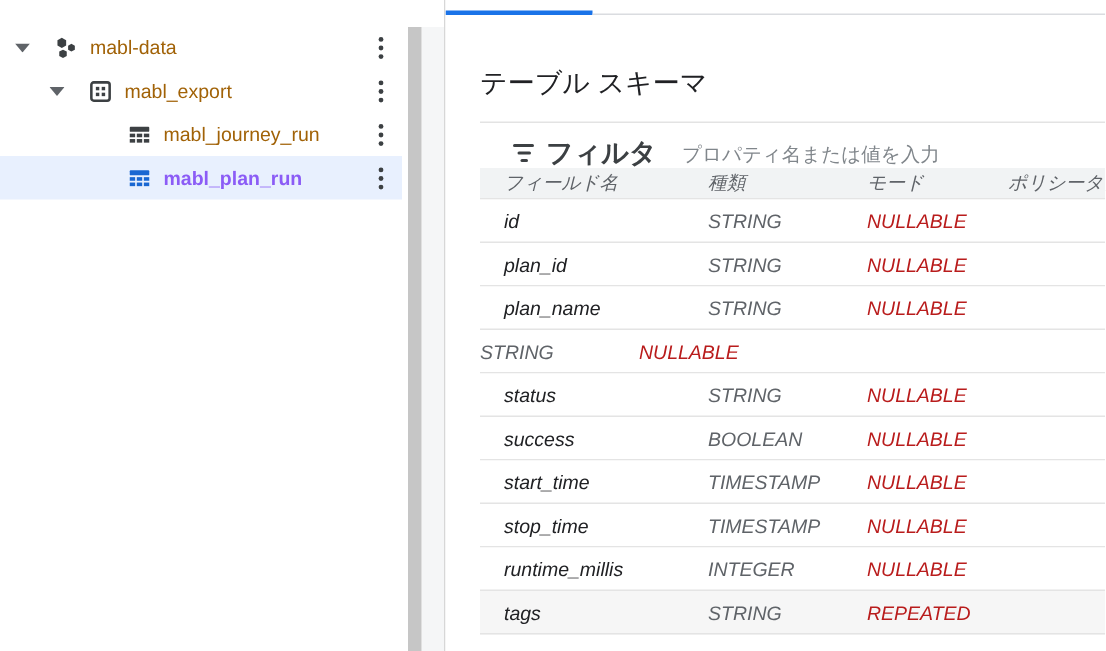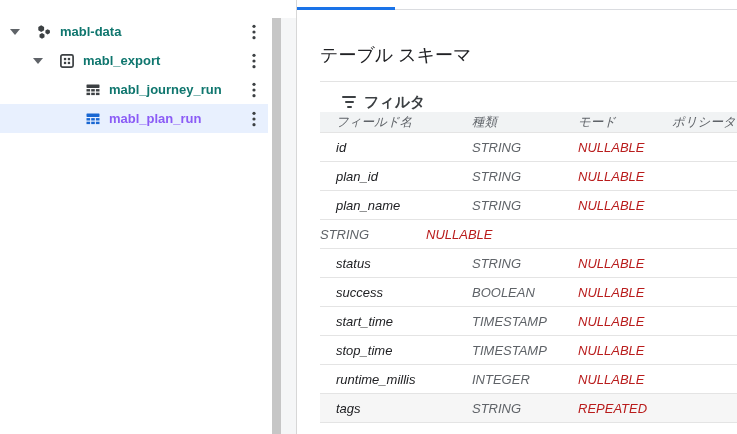--- a/index.html
+++ b/index.html
@@ -11,21 +11,21 @@
   
   .sidebar{position:absolute;left:0;top:0;width:268px;height:434px;background:#fff;}
   .tree{position:absolute;top:17px;left:0;right:0;}
   .tree-row{position:relative;height:29px;display:flex;align-items:center;cursor:pointer;}
   .tree-row.selected{background:#e8f0fe;}
   .tree-row.lvl0{padding-left:10px;}
   .tree-row.lvl1{padding-left:33px;}
   .tree-row.lvl2{padding-left:84px;}
   .arrow{width:14px;height:14px;display:flex;align-items:center;justify-content:flex-start;margin-right:11px;flex:0 0 auto;}
   .node-icon{width:17px;height:17px;display:flex;align-items:center;justify-content:center;margin-right:8px;flex:0 0 auto;}
-  .tree-label{font-size:13px;color:#0f766e;white-space:nowrap;font-weight:bold;}
+  .tree-label{font-size:13px;color:#a16207;white-space:nowrap;}
   .tree-row.selected .tree-label{color:#8b5cf6;font-weight:bold;}
   .node-icon svg .ink{fill:#3c4043;}
   .node-icon svg .ink-stroke{stroke:#3c4043;}
   .tree-row.selected .node-icon svg .ink{fill:#1967d2;}
   .kebab{position:absolute;right:6px;top:50%;transform:translateY(-50%);width:16px;height:18px;display:flex;align-items:center;justify-content:center;cursor:pointer;}
   
   .side-strip{position:absolute;left:281px;top:18px;width:15px;height:416px;background:#f5f6f7;}
   .scroll-thumb{position:absolute;left:272px;top:18px;width:9px;height:416px;background:#c6c6c6;}
   .divider-v{position:absolute;left:296px;top:0;width:1px;height:434px;background:#d7d7d7;}
   
@@ -33,21 +33,21 @@
   .tab-underline{position:absolute;left:0;top:7px;width:98px;height:3px;background:#1a73e8;}
   .tabbar-line{position:absolute;left:98px;top:9px;width:342px;height:1px;background:#dadce0;}
   .page-title{position:absolute;left:23px;top:31px;font-size:18px;font-weight:400;color:#202124;white-space:nowrap;}
   .title-divider{position:absolute;left:23px;top:81px;width:417px;height:1px;background:#e3e3e3;}
   .filter-row{position:absolute;left:23px;top:88px;right:0;height:28px;display:flex;align-items:center;}
   .filter-icon{width:14px;height:12px;margin-left:22px;margin-right:8px;display:flex;flex-direction:column;justify-content:space-between;flex:0 0 auto;}
   .filter-icon i{display:block;height:2px;background:#3c4043;border-radius:1px;margin:0 auto;}
   .filter-icon i:nth-child(1){width:14px;}
   .filter-icon i:nth-child(2){width:9px;}
   .filter-icon i:nth-child(3){width:5px;}
-  .filter-label{font-size:15px;font-weight:bold;color:#3c4043;margin-right:17px;white-space:nowrap;}
+  .filter-label{font-size:18px;font-weight:bold;color:#3c4043;margin-right:17px;white-space:nowrap;}
   .filter-input{border:none;outline:none;font-family:inherit;font-size:13px;color:#202124;flex:1;background:transparent;padding:0;}
   .filter-input::placeholder{color:#80868b;opacity:1;}
   
   .schema-table{position:absolute;left:23px;top:112px;width:417px;font-style:italic;}
   .sch-row{display:flex;align-items:center;height:28px;border-bottom:1px solid #e4e4e4;background:#fff;}
   .sch-row.head{height:20px;background:#f1f3f4;border-bottom:1px solid #e4e4e4;}
   .sch-row.hl{background:#f6f6f6;}
   .c1{width:152px;padding-left:16px;box-sizing:border-box;flex:0 0 auto;font-size:13px;color:#202124;white-space:nowrap;overflow:hidden;}
   .c2{width:106px;flex:0 0 auto;font-size:13px;color:#5f6368;white-space:nowrap;}
   .c3{width:94px;flex:0 0 auto;font-size:13px;color:#b91c1c;white-space:nowrap;}
@@ -168,20 +168,21 @@
     <h1 class="page-title">テーブル スキーマ</h1>
     <div class="title-divider"></div>
 
     <div class="filter-row">
       <span class="filter-icon">
           <i></i>
           <i></i>
           <i></i>
         </span>
       <span class="filter-label">フィルタ</span>
+      <input class="filter-input" type="text" placeholder="プロパティ名または値を入力" style="">
     </div>
 
     <div class="schema-table">
       <div class="sch-row head">
         <span class="c1">フィールド名</span>
         <span class="c2">種類</span>
         <span class="c3">モード</span>
         <span class="c4">ポリシータグ</span>
       </div>
       <div id="schema-rows">

